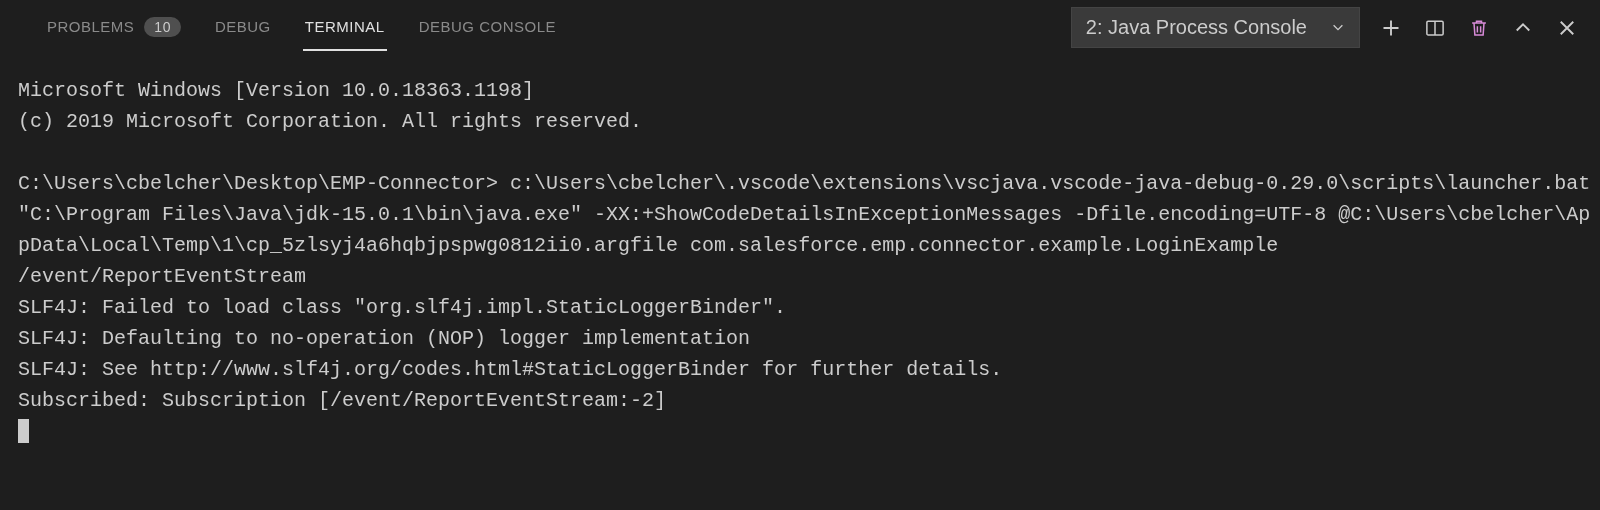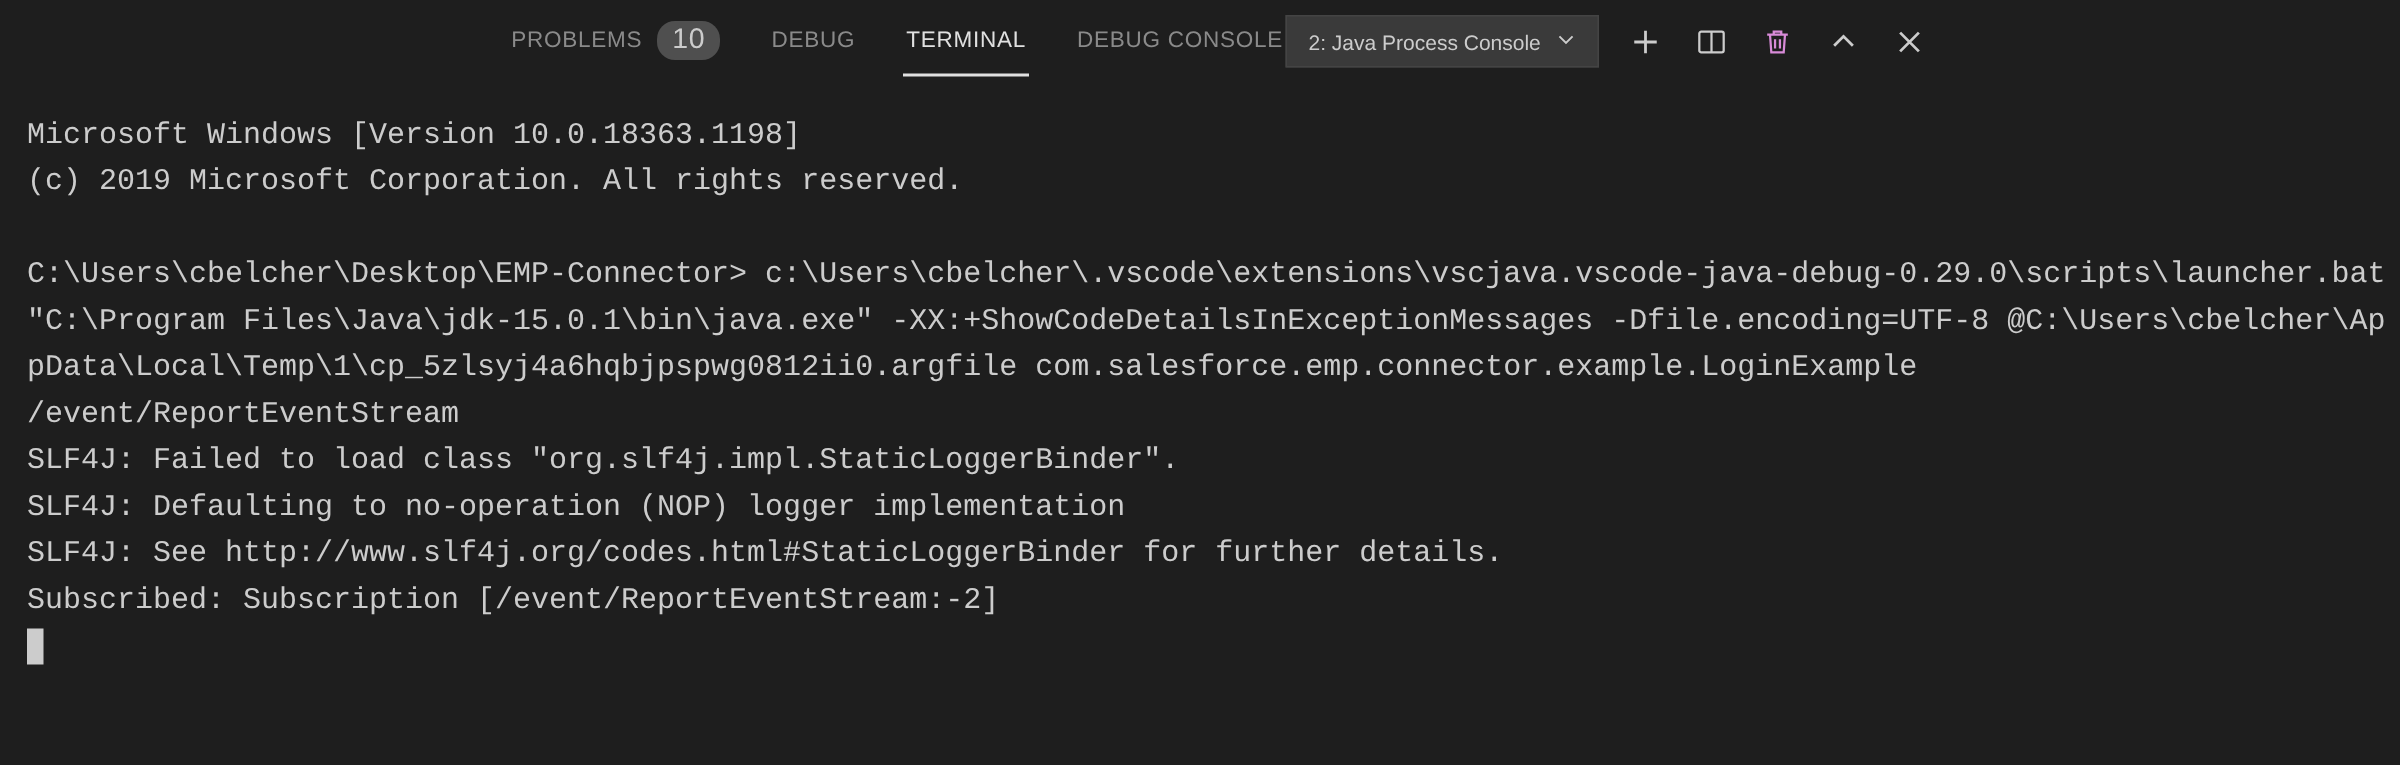--- a/index.html
+++ b/index.html
@@ -13,21 +13,21 @@
       color: #cccccc;
       width: 1600px;
       height: 510px;
       overflow: hidden;
     }
     .panel-header {
       display: flex;
       align-items: center;
       height: 55px;
       padding: 0 20px 0 45px;
-      justify-content: center;
+      justify-content: space-between;
     }
     .tabs {
       display: flex;
       align-items: center;
       gap: 30px;
     }
     .tab {
       color: #8a8a8a;
       font-size: 15px;
       letter-spacing: 0.5px;
@@ -40,38 +40,38 @@
     }
     .tab.active {
       color: #e0e0e0;
       border-bottom: 2px solid #e0e0e0;
     }
     .badge {
       background: #4f4f4f;
       color: #cccccc;
       border-radius: 12px;
       padding: 2px 10px;
-      font-size: 19px;
+      font-size: 14px;
       min-width: 30px;
       text-align: center;
     }
     .header-right {
       display: flex;
       align-items: center;
       gap: 18px;
     }
     .terminal-selector {
       display: flex;
       align-items: center;
       background: #3a3a3a;
       border: 1px solid #444;
       padding: 8px 14px;
-      font-size: 14px;
+      font-size: 20px;
       color: #cccccc;
-      gap: 10px;
+      gap: 24px;
       cursor: pointer;
     }
     .icon-btn {
       color: #cccccc;
       cursor: pointer;
       display: flex;
       align-items: center;
       justify-content: center;
       width: 26px;
       height: 26px;

